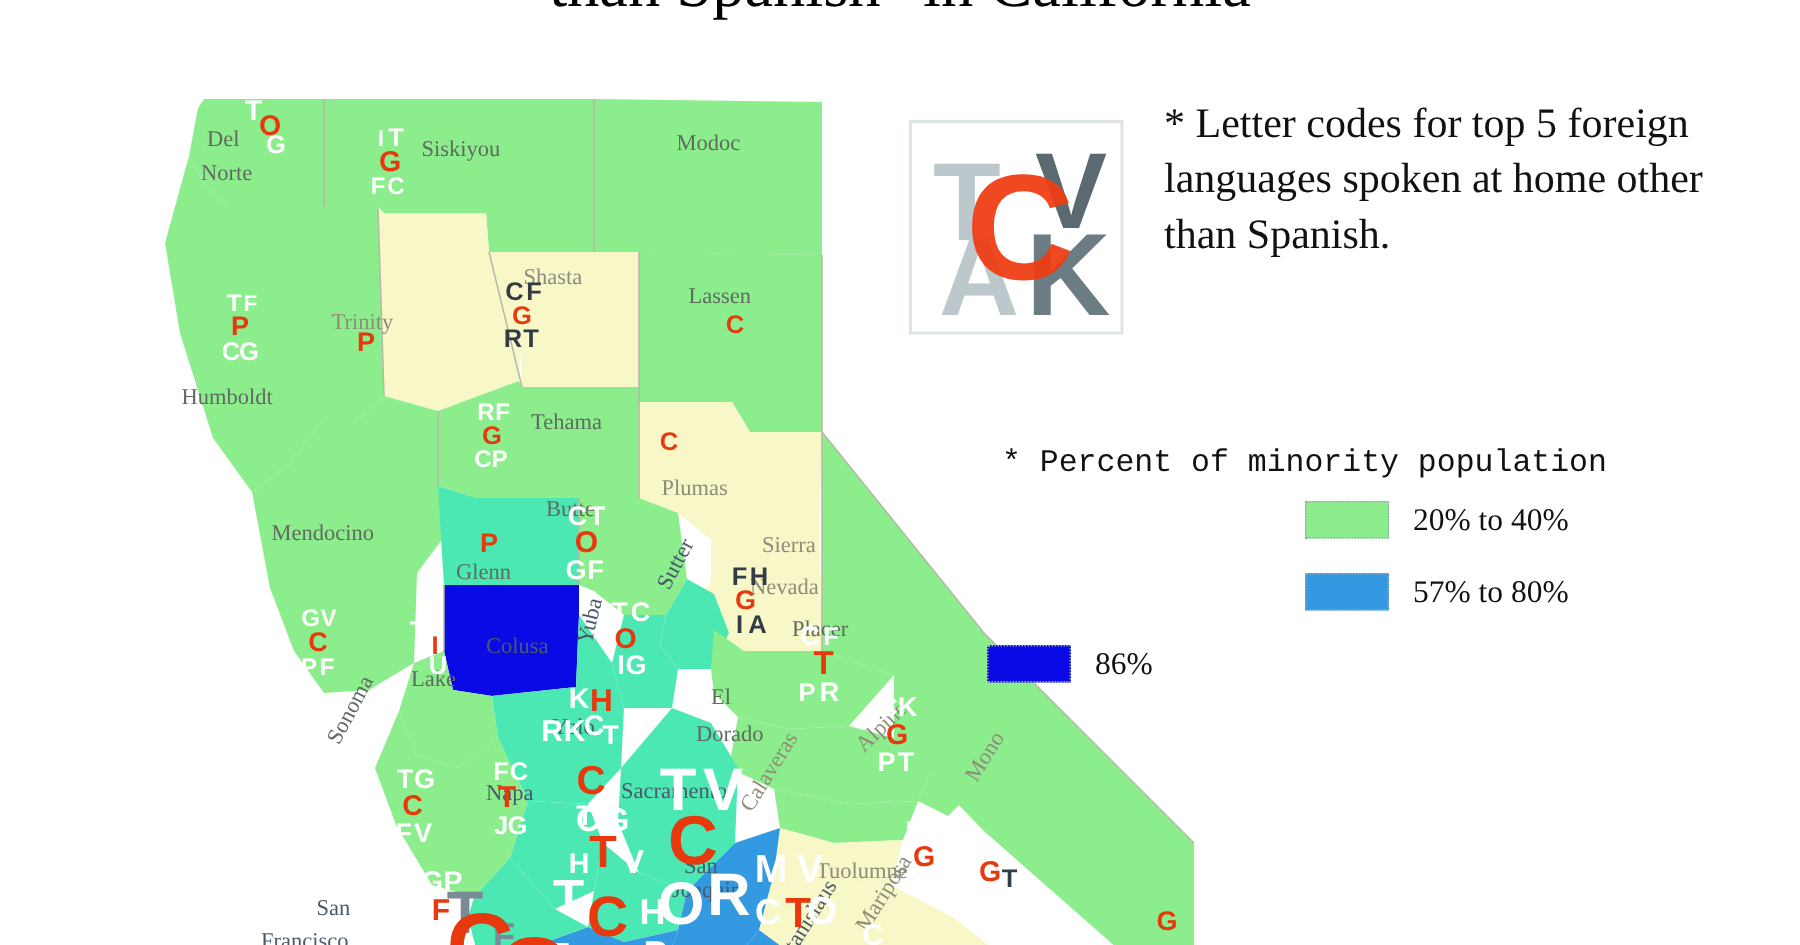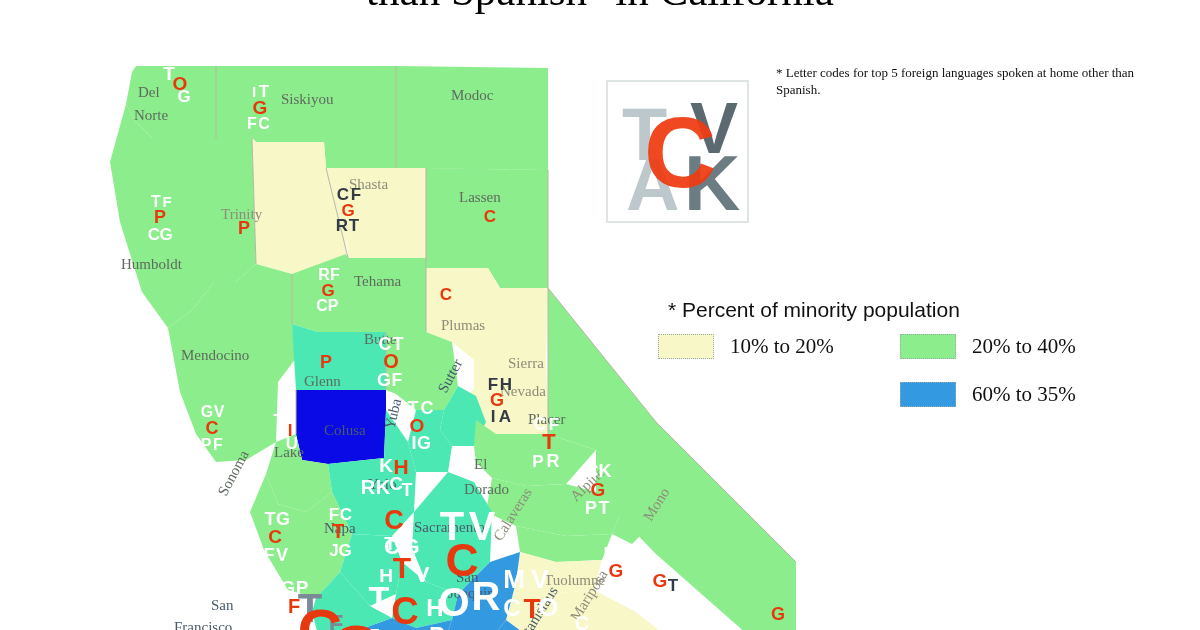--- a/index.html
+++ b/index.html
@@ -50,33 +50,33 @@
   }
   .lg-t { left:14px;  top:16px;  font-size:74px; color:#bcc8cb; }
   .lg-a { left:18px;  top:66px;  font-size:74px; color:#bcc8cb; }
   .lg-v { left:82px;  top:10px;  font-size:72px; color:#5b6a70; }
   .lg-k { left:76px;  top:62px;  font-size:78px; color:#6c7c83; }
   .lg-c { left:36px;  top:20px;  font-size:100px; color:#ef3c12; opacity:.93; }
 
   .notes {
     position:absolute; left:776px; top:64px; width:382px;
     font-family:"Liberation Serif", serif;
-    font-size:13px; line-height:1.33; color:#111;
+    font-size:28px; line-height:1.33; color:#111;
   }
   .notes p { margin:0 0 14px 0; }
 
   .pct-title {
     position:absolute; left:668px; top:298px;
-    font-family:Liberation Sans, sans-serif; font-size:21px; color:#111;
+    font-family:Liberation Mono, monospace; font-size:21px; color:#111;
   }
   .legend { position:absolute; left:658px; top:334px; width:460px; }
   .lrow { position:relative; height:48px; }
   .lg-item { position:absolute; display:flex; align-items:center; }
   .lg-item.col1 { left:0; }
-  .lg-item.col2 { left:212px;margin-left:30px; }
+  .lg-item.col2 { left:212px; }
   .sw {
     width:56px; height:25px; border:1px dotted #9aa; margin-right:16px; flex:none;
   }
   .lg-text {
     font-family:"Liberation Serif", serif; font-size:21px; color:#111; white-space:nowrap;
   }
 </style>
 </head>
 <body>
 
@@ -418,30 +418,32 @@
     <span class="lg lg-c">C</span>
   </div>
 
   <div class="notes">
     <p>* Letter codes for top 5 foreign languages spoken at home other than Spanish.</p>
   </div>
 
   <div class="pct-title">* Percent of minority population</div>
   <div class="legend">
     <div class="lrow">
-      <div class="lg-item col1">
-        <span class="sw" style="background: rgb(247, 247, 200);"></span>
-        <span class="lg-text">10% to 20%</span>
-      </div>
       <div class="lg-item col2">
         <span class="sw" style="background: rgb(140, 237, 140);"></span>
         <span class="lg-text">20% to 40%</span>
       </div>
     </div>
     <div class="lrow">
       <div class="lg-item col2">
         <span class="sw" style="background: rgb(51, 153, 224);"></span>
-        <span class="lg-text">60% to 35%</span>
+        <span class="lg-text">57% to 80%</span>
+      </div>
+    </div>
+    <div class="lrow">
+      <div class="lg-item col1">
+        <span class="sw" style="background: rgb(10, 10, 230);"></span>
+        <span class="lg-text">86%</span>
       </div>
     </div>
   </div>
 
 </div>
 
 </body></html>

